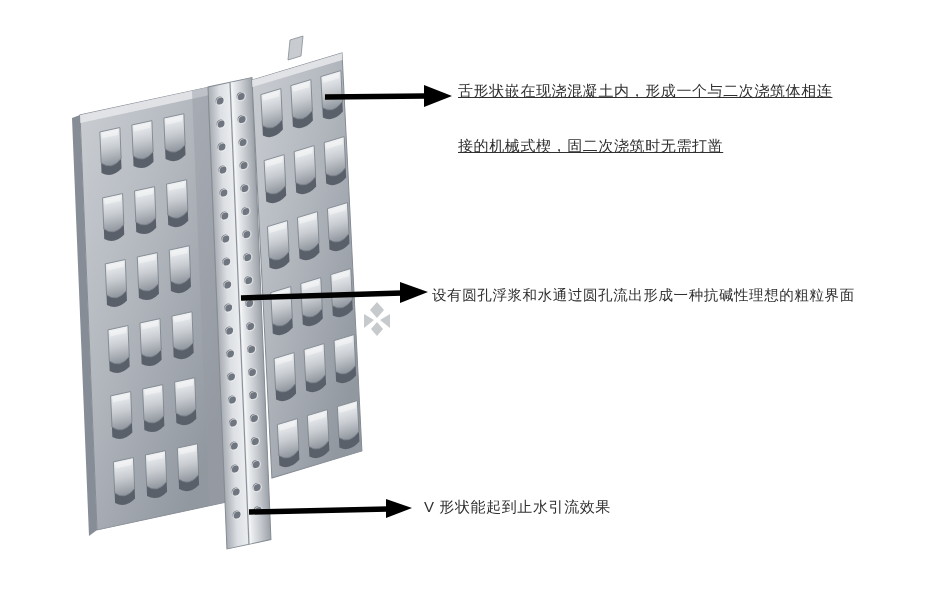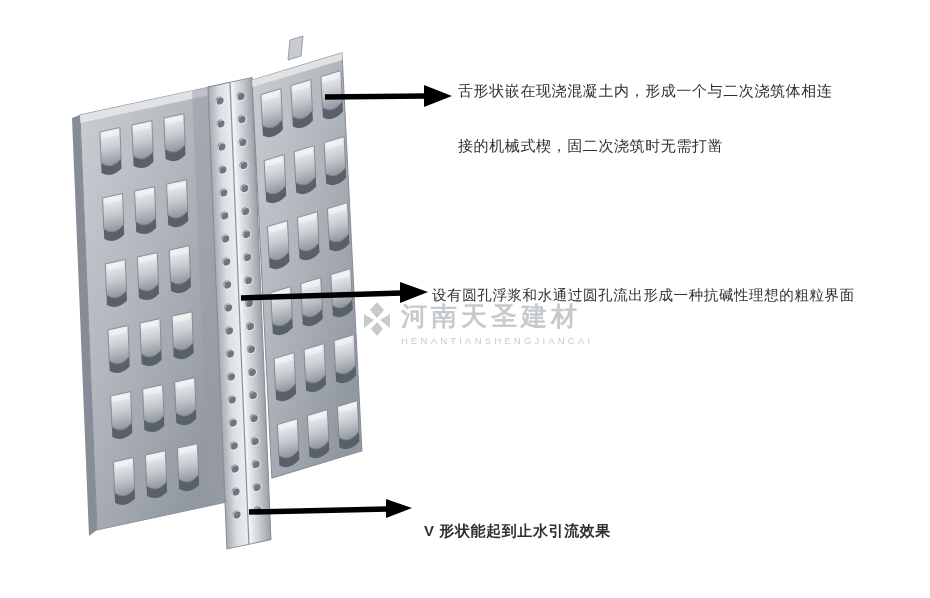--- a/index.html
+++ b/index.html
@@ -9,24 +9,24 @@
   }
   html,body{margin:0;padding:0;background:#ffffff;}
   .canvas{
     position:relative;width:930px;height:598px;background:#ffffff;overflow:hidden;
     font-family:"Liberation Sans","DejaVu Sans",sans-serif;
   }
   svg.art{position:absolute;left:0;top:0;}
   .arrow-line{stroke:var(--c-arrow);stroke-width:5.5;}
   .arrow-head{fill:var(--c-arrow);}
   .ann{position:absolute;color:var(--c-text);font-size:15px;letter-spacing:0.6px;white-space:nowrap;line-height:21px;}
-  .ann-tongue{left:458px;top:80px;}
+  .ann-tongue{left:458px;top:80px;text-decoration:underline;}
   .ann-tongue .line2{margin-top:34px;}
   .ann-holes{left:432px;top:285px;font-size:14.5px;}
-  .ann-v{left:424px;top:520px;font-weight:bold;}
+  .ann-v{left:424px;top:496px;}
   .watermark{position:absolute;left:362px;top:302px;display:flex;align-items:flex-start;gap:9px;opacity:0.55;}
   .wm-texts{display:flex;flex-direction:column;}
   .wm-cn{font-size:26px;font-weight:bold;letter-spacing:4px;color:var(--c-watermark);line-height:1.15;}
   .wm-en{font-size:9.5px;letter-spacing:3.2px;color:var(--c-watermark);margin-top:3px;}
 </style>
 </head>
 <body>
 
 <div class="canvas">
 
@@ -177,24 +177,20 @@
 
   <div class="watermark">
     <svg width="30" height="34" viewBox="0 0 30 34">
       <g fill="var(--c-watermark)">
         <polygon points="15,0 22,8 15,16 8,8"></polygon>
         <polygon points="2,12 12,18 2,26"></polygon>
         <polygon points="28,12 18,18 28,26"></polygon>
         <polygon points="15,20 21,27 15,34 9,27"></polygon>
       </g>
     </svg>
-    <div class="wm-texts">
-      <div class="wm-cn">河南天圣建材</div>
-      <div class="wm-en">HENANTIANSHENGJIANCAI</div>
-    </div>
   </div>
 
   <div class="ann ann-tongue">
     <div class="line1">舌形状嵌在现浇混凝土内，形成一个与二次浇筑体相连</div>
     <div class="line2">接的机械式楔，固二次浇筑时无需打凿</div>
   </div>
   <div class="ann ann-holes">
     <div>设有圆孔浮浆和水通过圆孔流出形成一种抗碱性理想的粗粒界面</div>
   </div>
   <div class="ann ann-v">

